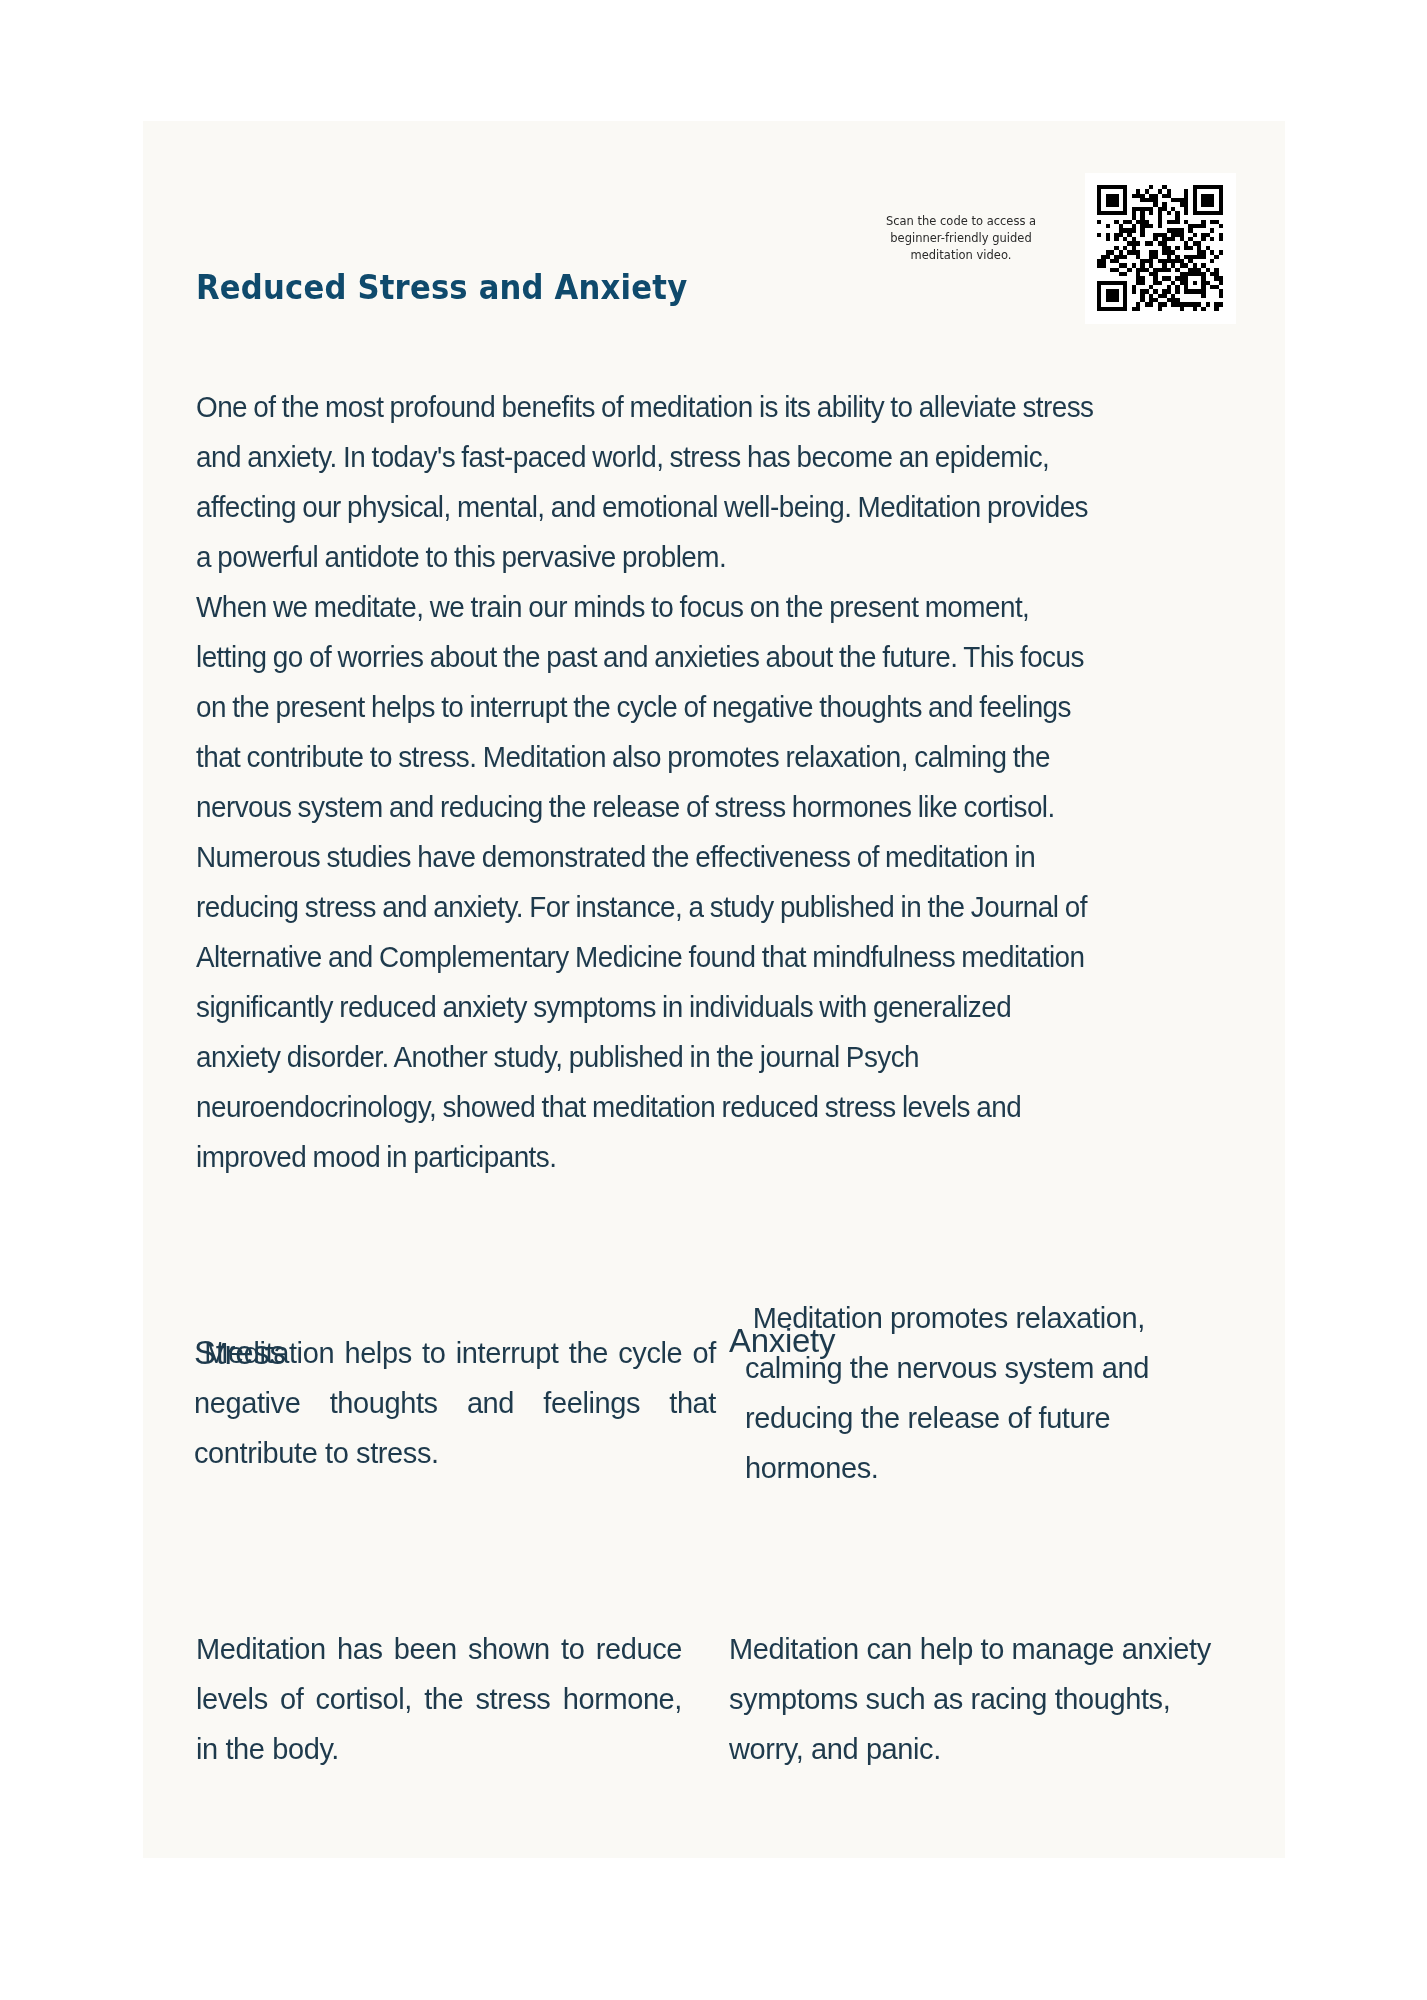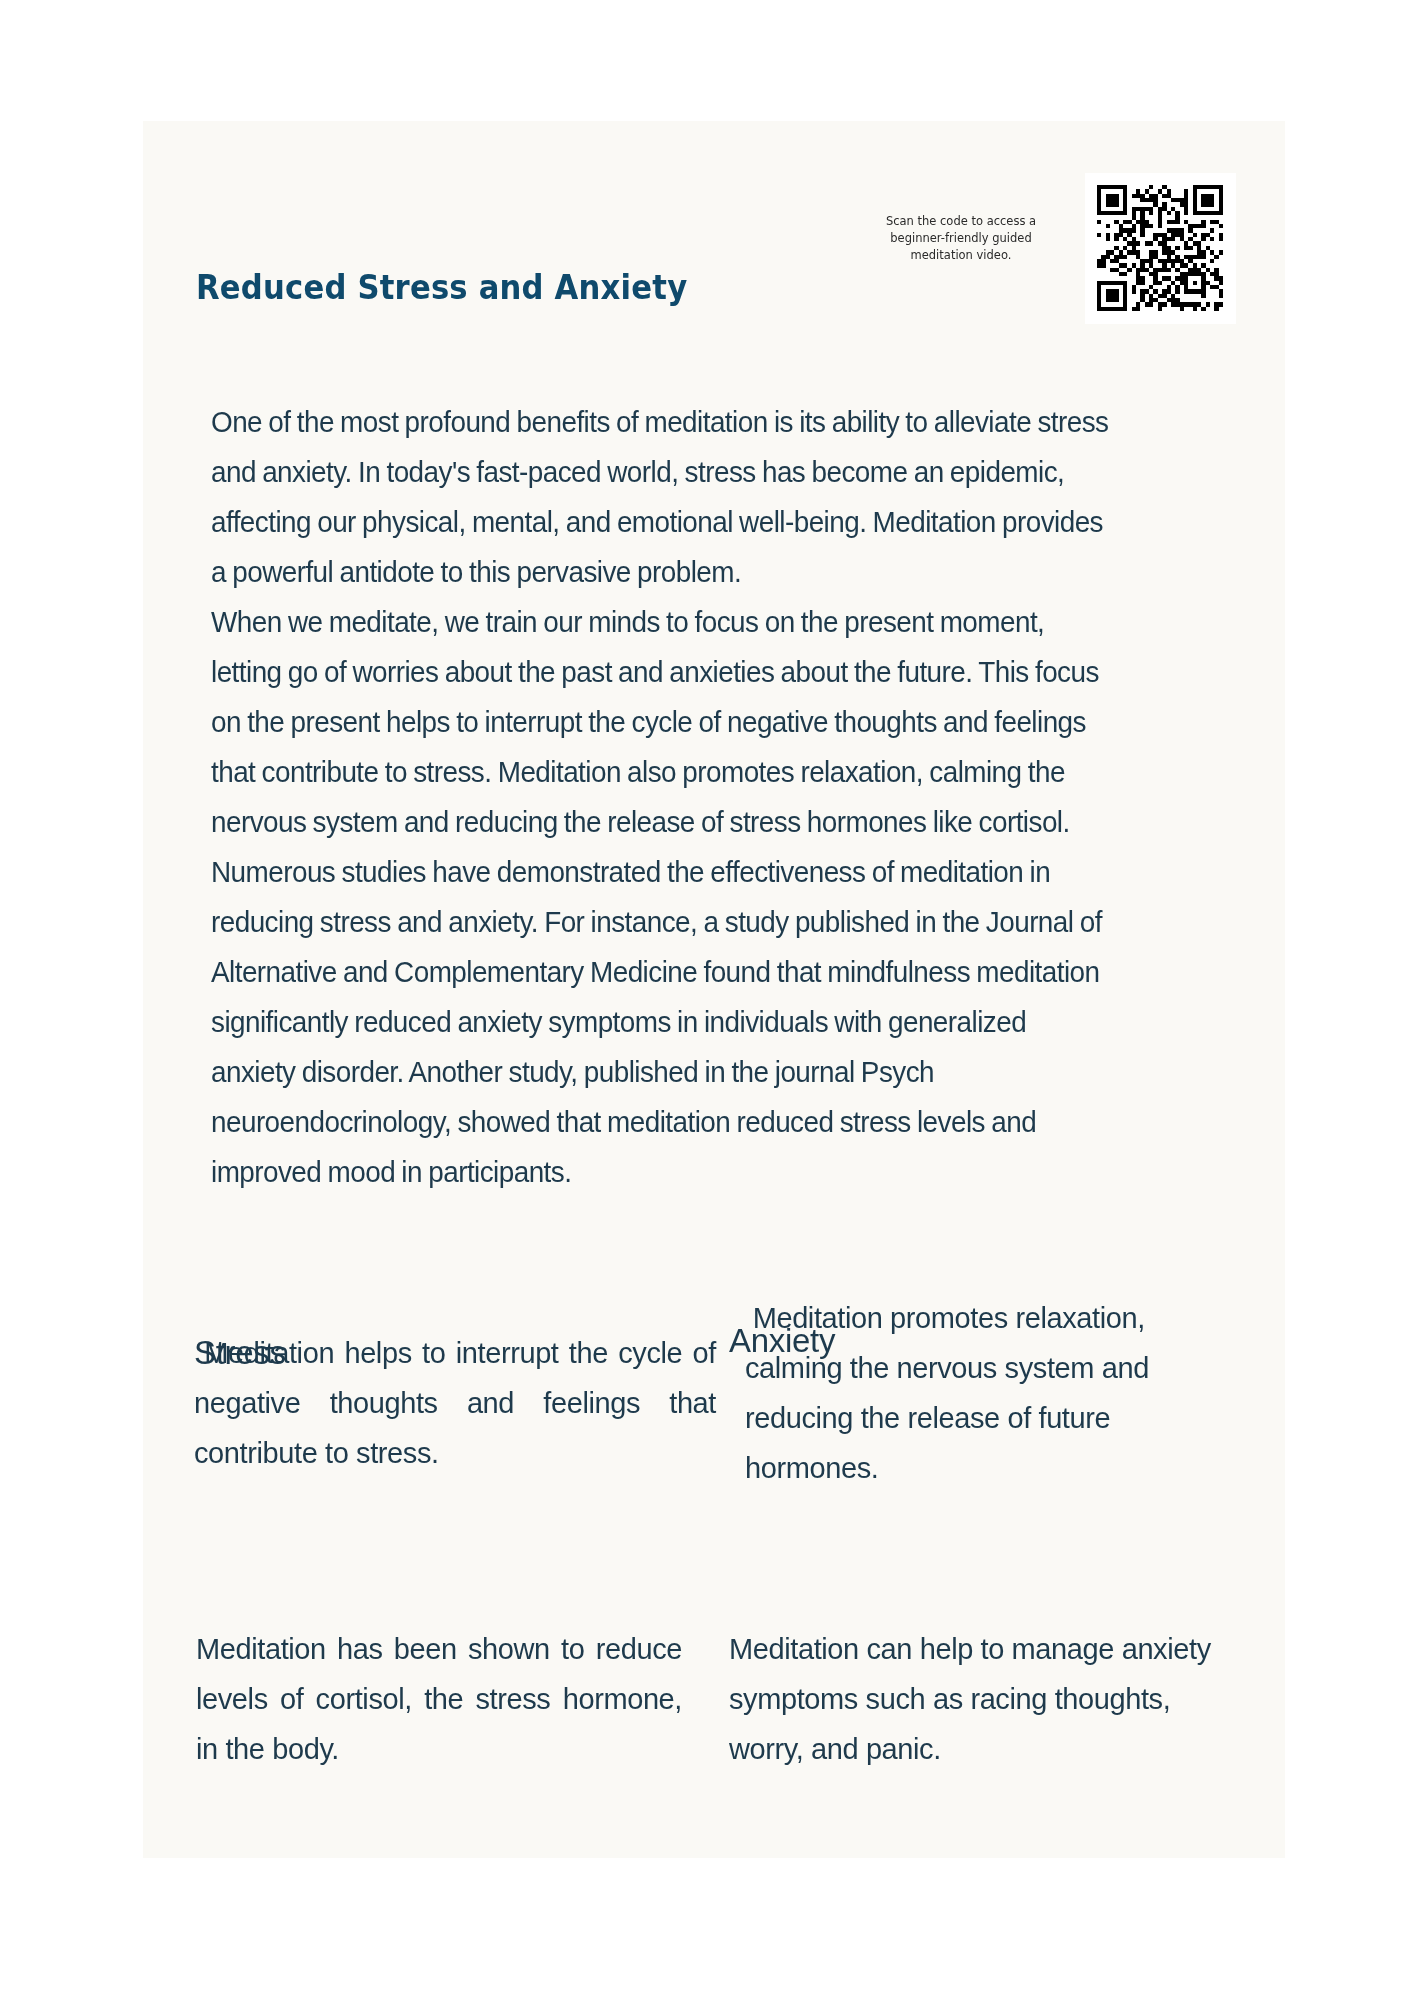--- a/index.html
+++ b/index.html
@@ -22,21 +22,21 @@
     text-align: center; font-family: "DejaVu Sans", sans-serif;
     font-size: 11.5px; line-height: 17px; color: #2a2a2a;
   }
   .qr-box {
     position: absolute; left: 1085px; top: 173px; width: 151px; height: 151px;
     background: #ffffff;
   }
   .qr-box svg { position: absolute; left: 12px; top: 12px; }
   .body-text {
     position: absolute; left: 196px; top: 382px; width: 1080px;
-    font-size: 30px; line-height: 50px; margin: 15px;
+    font-size: 30px; line-height: 50px; margin: 0;
     letter-spacing: -0.6px; word-spacing: -1px;
   }
   .body-text .ln { display: block; white-space: nowrap; transform: scaleX(0.93); transform-origin: left center; }
   .col-head {
     position: absolute; top: 1322px; font-size: 33px; margin: 0; font-weight: normal;
     letter-spacing: -0.3px;
   }
   .col-text {
     position: absolute; font-size: 29px; line-height: 50px; margin: 0;
     letter-spacing: -0.4px;

